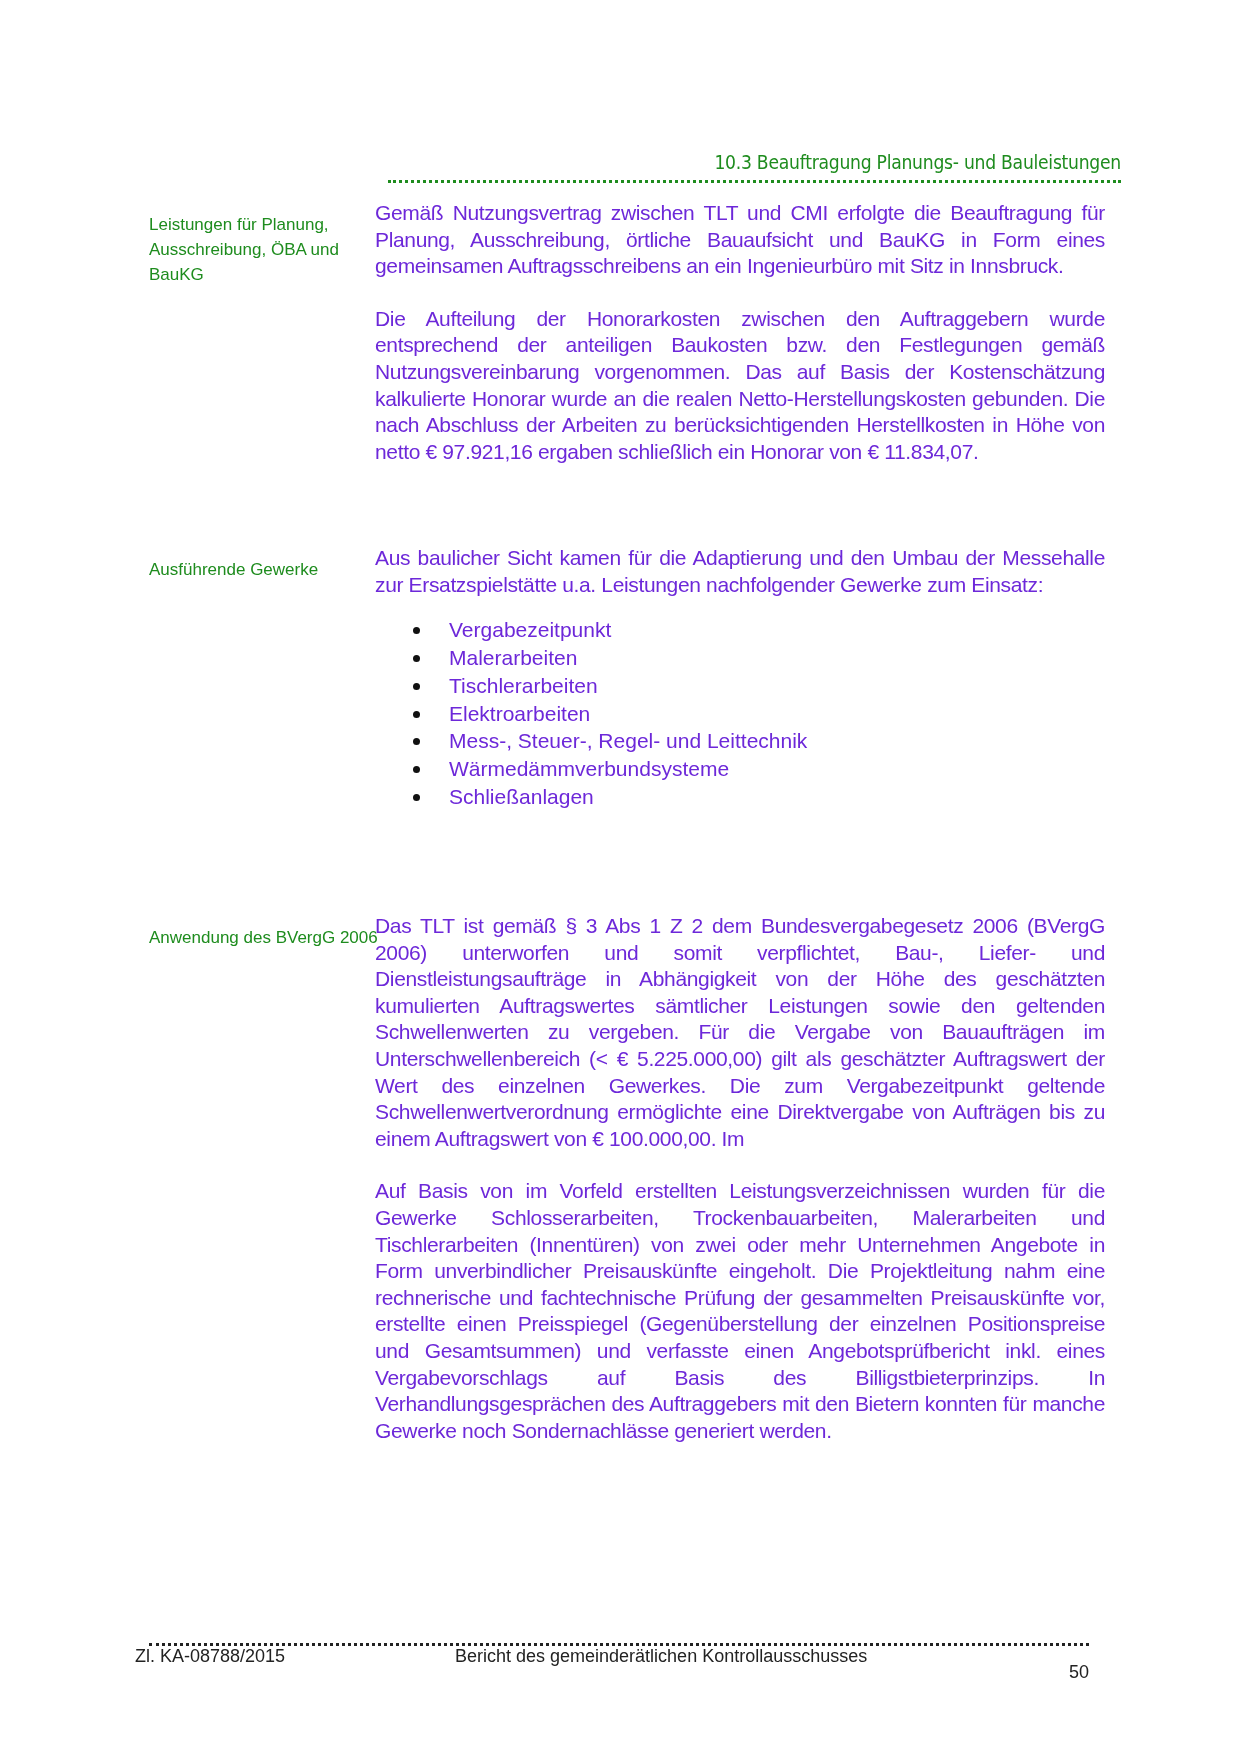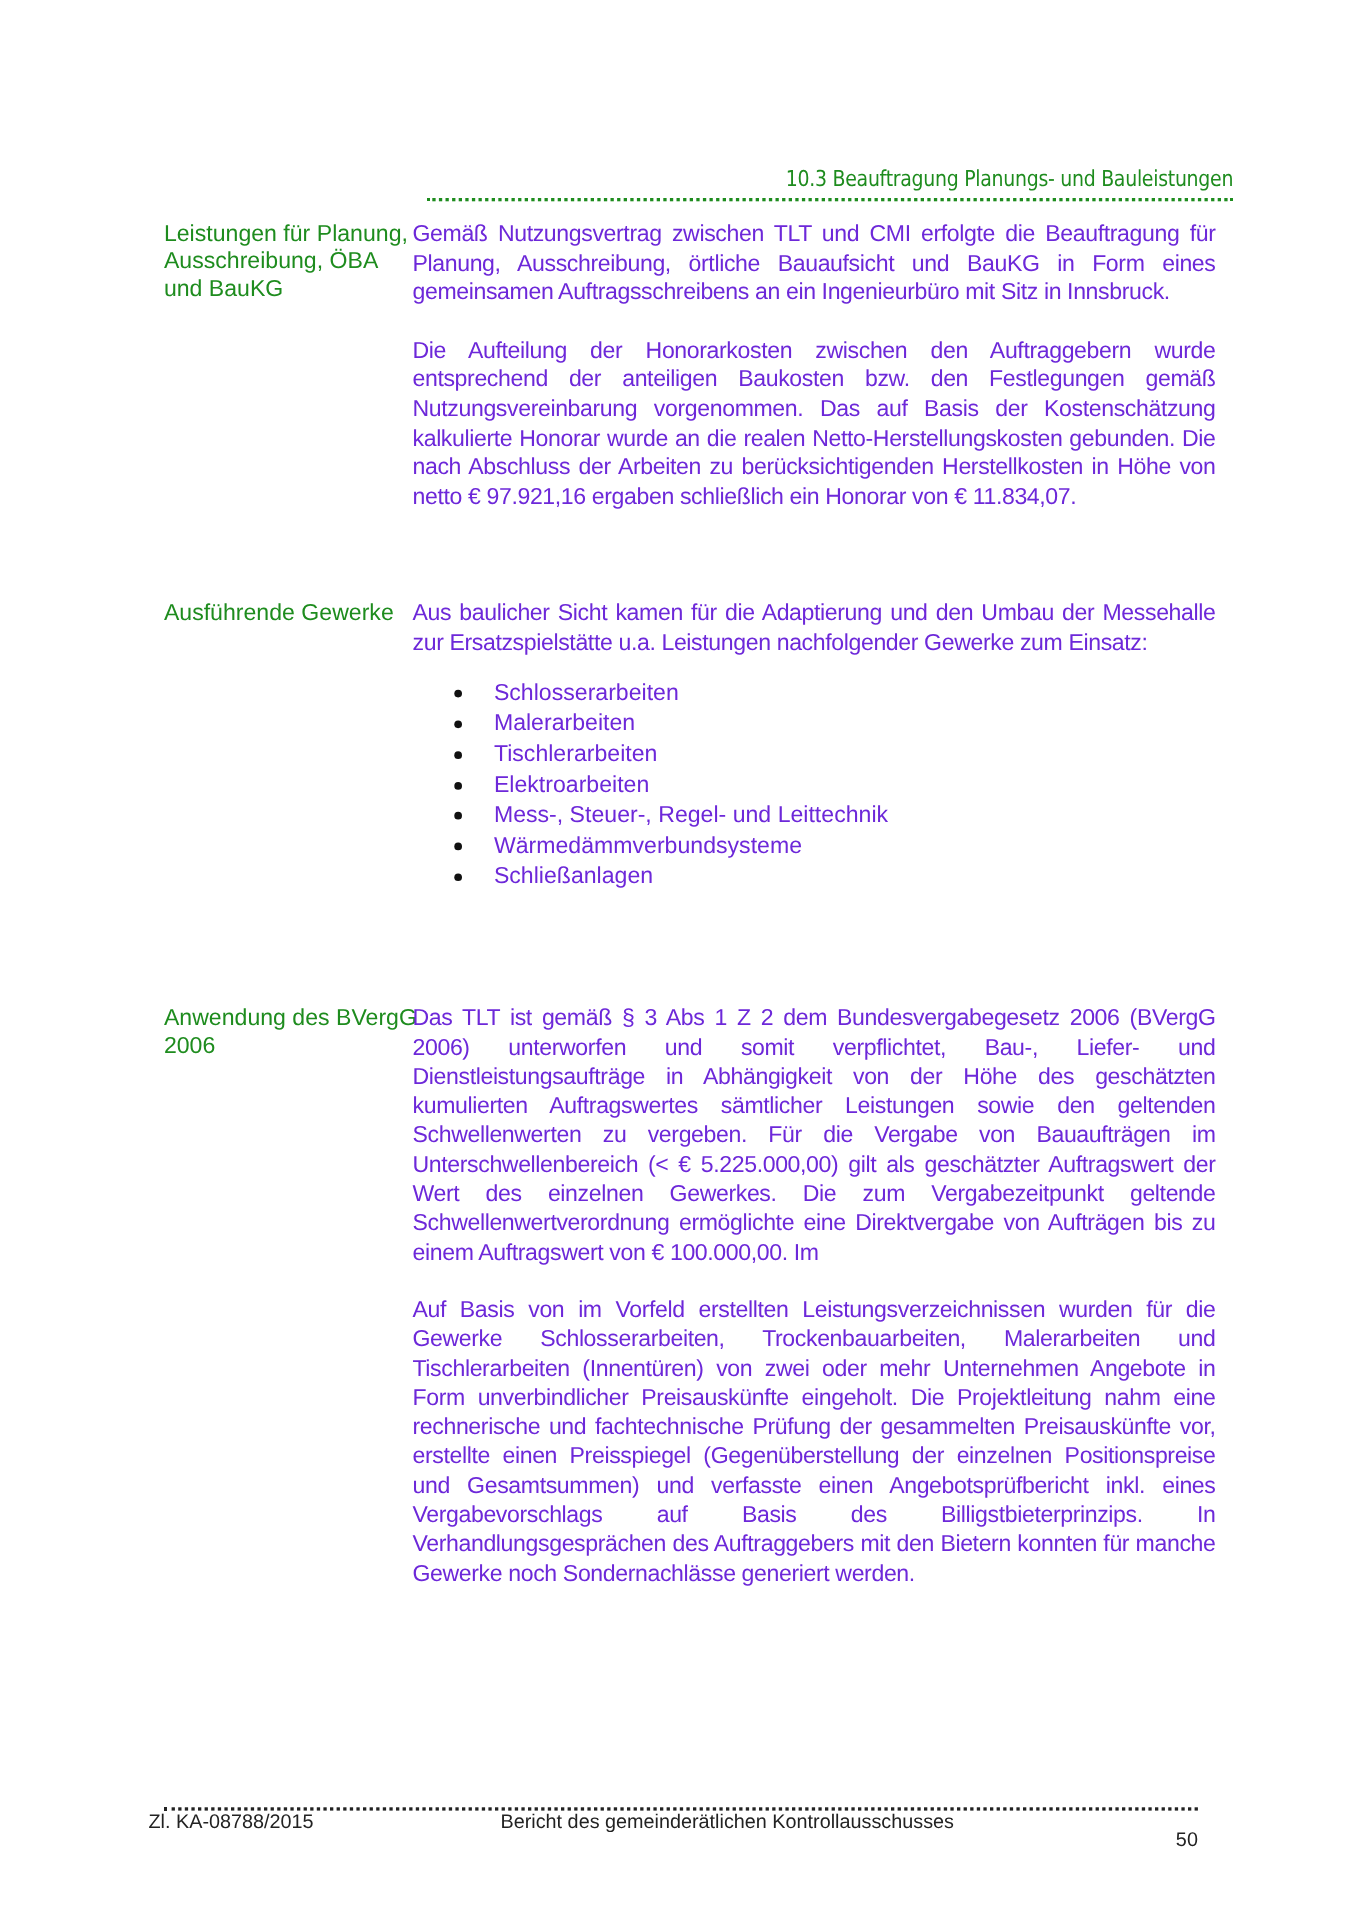--- a/index.html
+++ b/index.html
@@ -5,21 +5,21 @@
   html, body { margin: 0; padding: 0; background: #ffffff; }
   body { width: 1240px; height: 1755px; position: relative; overflow: hidden;
          font-family: "Liberation Sans", sans-serif; color: #111; }
   .header { position: absolute; left: 388px; top: 148px; width: 733px; }
   .header-title { text-align: right; color: #1e8c1e; font-family: "DejaVu Sans", sans-serif;
                   font-size: 20px; letter-spacing: -0.3px; line-height: 28px; transform: scaleX(0.86); transform-origin: right center; }
   .header-rule { margin-top: 4px; border-top: 3px dotted #1e8c1e; height: 0; }
 
   .row { position: absolute; left: 0; width: 1240px; }
   .side { position: absolute; left: 149px; width: 230px; color: #1e8c1e;
-          font-size: 21px; line-height: 25px; }
+          font-size: 17px; line-height: 25px; margin-top: 12px; }
   .body-col { position: absolute; left: 375px; width: 730px; font-size: 21px;
               line-height: 26.6px; text-align: justify; color: #6d28d9;
               font-family: "Liberation Sans Narrow", "Liberation Sans", sans-serif; letter-spacing: -0.35px; }
   .para { margin: 0 0 26px 0; }
   ul.bullets { list-style: none; margin: 0; padding: 0; font-size: 21px; line-height: 27.8px;
                letter-spacing: 0; }
   ul.bullets li { position: relative; padding-left: 74px; }
   ul.bullets li .dot { position: absolute; left: 38px; top: 11px; width: 7px; height: 7px;
                        border-radius: 50%; background: #111; }
 
@@ -44,21 +44,21 @@
     <p class="para">Gemäß Nutzungsvertrag zwischen TLT und CMI erfolgte die Beauftragung für Planung, Ausschreibung, örtliche Bauaufsicht und BauKG in Form eines gemeinsamen Auftragsschreibens an ein Ingenieurbüro mit Sitz in Innsbruck.</p>
     <p class="para">Die Aufteilung der Honorarkosten zwischen den Auftraggebern wurde entsprechend der anteiligen Baukosten bzw. den Festlegungen gemäß Nutzungsvereinbarung vorgenommen. Das auf Basis der Kostenschätzung kalkulierte Honorar wurde an die realen Netto-Herstellungskosten gebunden. Die nach Abschluss der Arbeiten zu berücksichtigenden Herstellkosten in Höhe von netto € 97.921,16 ergaben schließlich ein Honorar von € 11.834,07.</p>
   </div>
 </div>
 
 <div class="row" style="top:545px;">
   <div class="side">Ausführende Gewerke</div>
   <div class="body-col">
     <p class="para" style="margin-bottom:18px;">Aus baulicher Sicht kamen für die Adaptierung und den Umbau der Messehalle zur Ersatzspielstätte u.a. Leistungen nachfolgender Gewerke zum Einsatz:</p>
     <ul class="bullets">
-      <li><span class="dot"></span><span>Schlosserarbeiten</span></li>
+      <li><span class="dot"></span><span>Vergabezeitpunkt</span></li>
       <li><span class="dot"></span><span>Malerarbeiten</span></li>
       <li><span class="dot"></span><span>Tischlerarbeiten</span></li>
       <li><span class="dot"></span><span>Elektroarbeiten</span></li>
       <li><span class="dot"></span><span>Mess-, Steuer-, Regel- und Leittechnik</span></li>
       <li><span class="dot"></span><span>Wärmedämmverbundsysteme</span></li>
       <li><span class="dot"></span><span>Schließanlagen</span></li>
     </ul>
   </div>
 </div>
 

